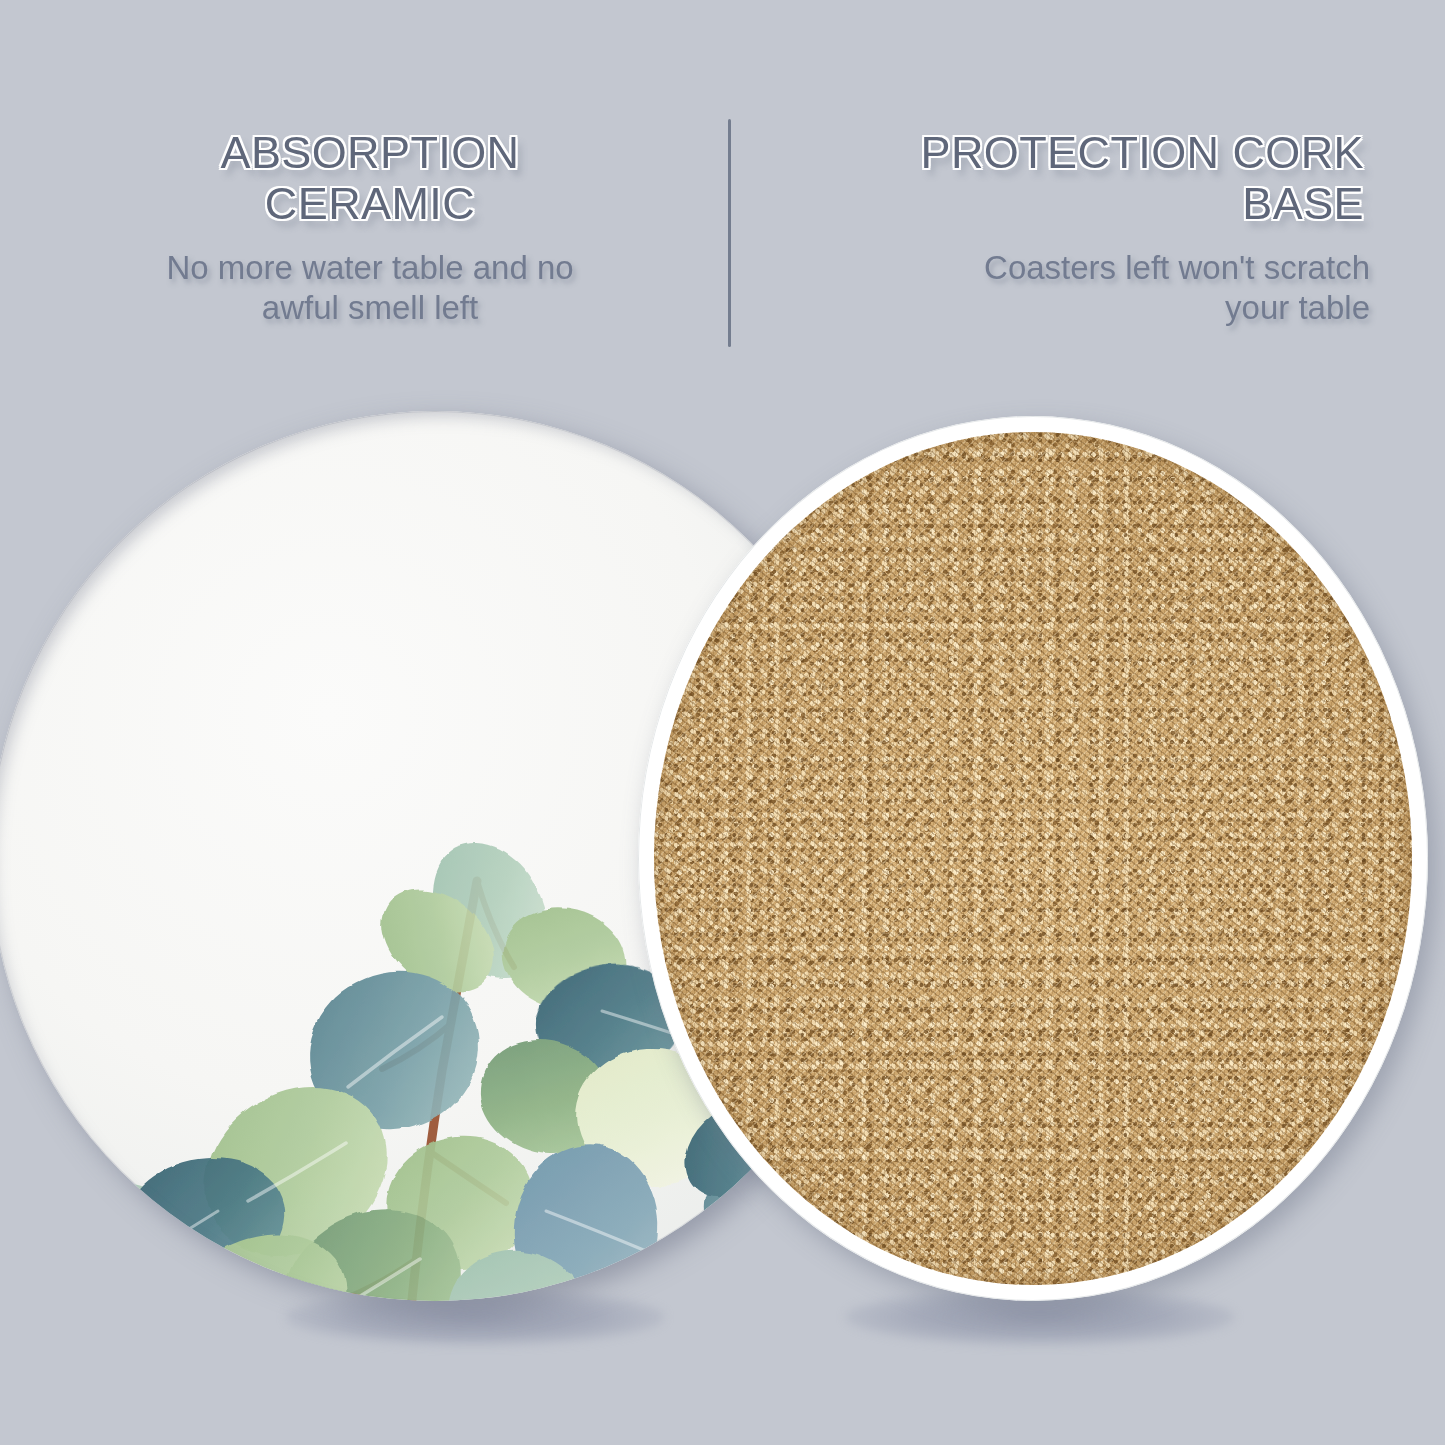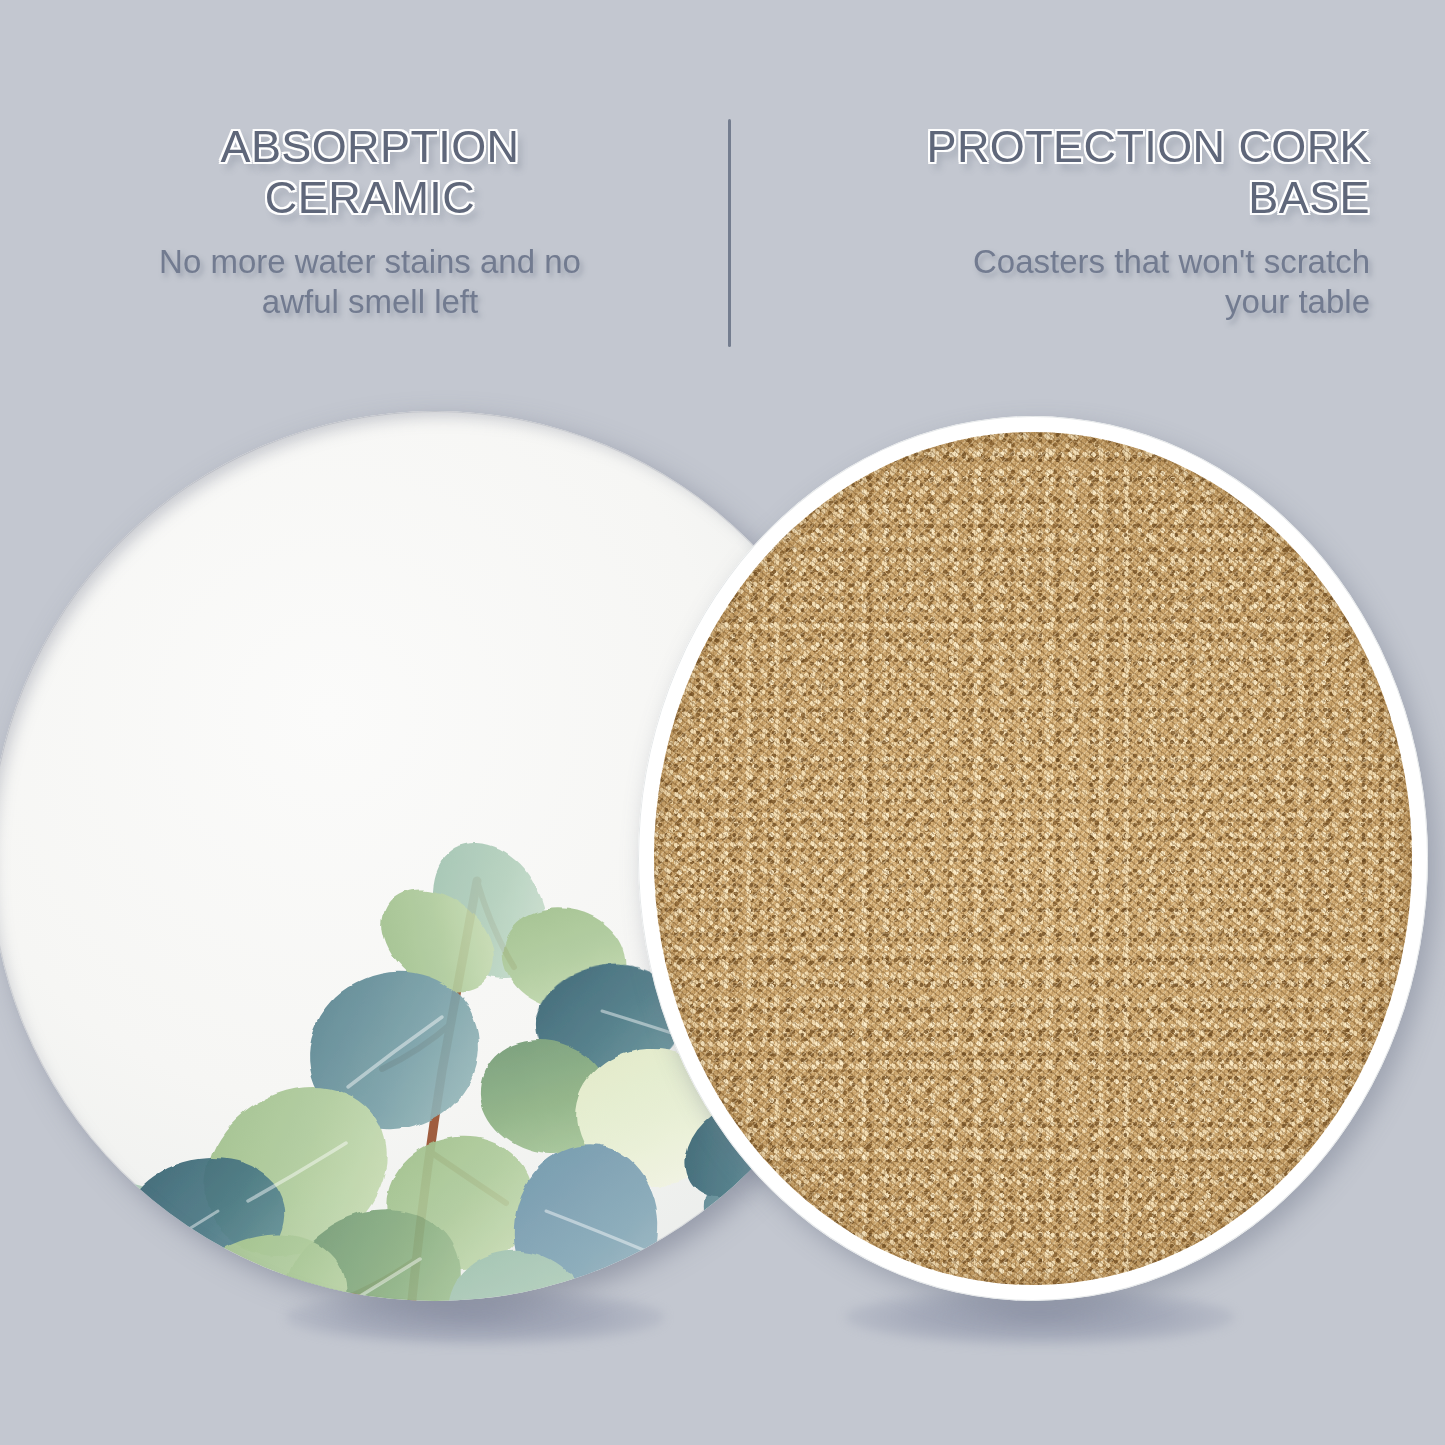--- a/index.html
+++ b/index.html
@@ -27,21 +27,21 @@
   }
   .copy-col {
     position: absolute;
     top: 122px;
     text-align: center;
   }
   .copy-col.left  { left: 70px;  width: 600px; }
   .copy-col.right { left: 790px; width: 580px; text-align: right; }
 
   .feature-title {
-    margin: 0;
+    margin: 6px;
     font-size: 45px;
     line-height: 1.13;
     font-weight: 400;
     letter-spacing: 0.4px;
     color: #5f677a;
     text-shadow:
        -2px -2px 0 rgba(255,255,255,.95),
         2px -2px 0 rgba(255,255,255,.95),
        -2px  2px 0 rgba(255,255,255,.95),
         2px  2px 0 rgba(255,255,255,.95),
@@ -189,30 +189,30 @@
 </head>
 <body>
 
 <div id="stage" style="background: rgb(195, 199, 208);">
 
   <div class="copy-area">
 
     <div class="copy-col left">
       <h2 class="feature-title">ABSORPTION
 CERAMIC</h2>
-      <p class="feature-sub">No more water stains and no
+      <p class="feature-sub">No more water table and no
 awful smell left</p>
     </div>
 
     <div class="divider" style="background: rgb(110, 118, 137);"></div>
 
     <div class="copy-col right">
       <h2 class="feature-title">PROTECTION CORK
 BASE</h2>
-      <p class="feature-sub">Coasters that won't scratch
+      <p class="feature-sub">Coasters left won't scratch
 your table</p>
     </div>
   </div>
 
   <div class="floor-shadow" id="shadow-ceramic"></div>
   <div class="floor-shadow" id="shadow-cork"></div>
 
   <div id="ceramic-disc">
     <div class="art">
       <svg viewBox="0 0 890 890" preserveAspectRatio="xMidYMid slice" aria-hidden="true">

